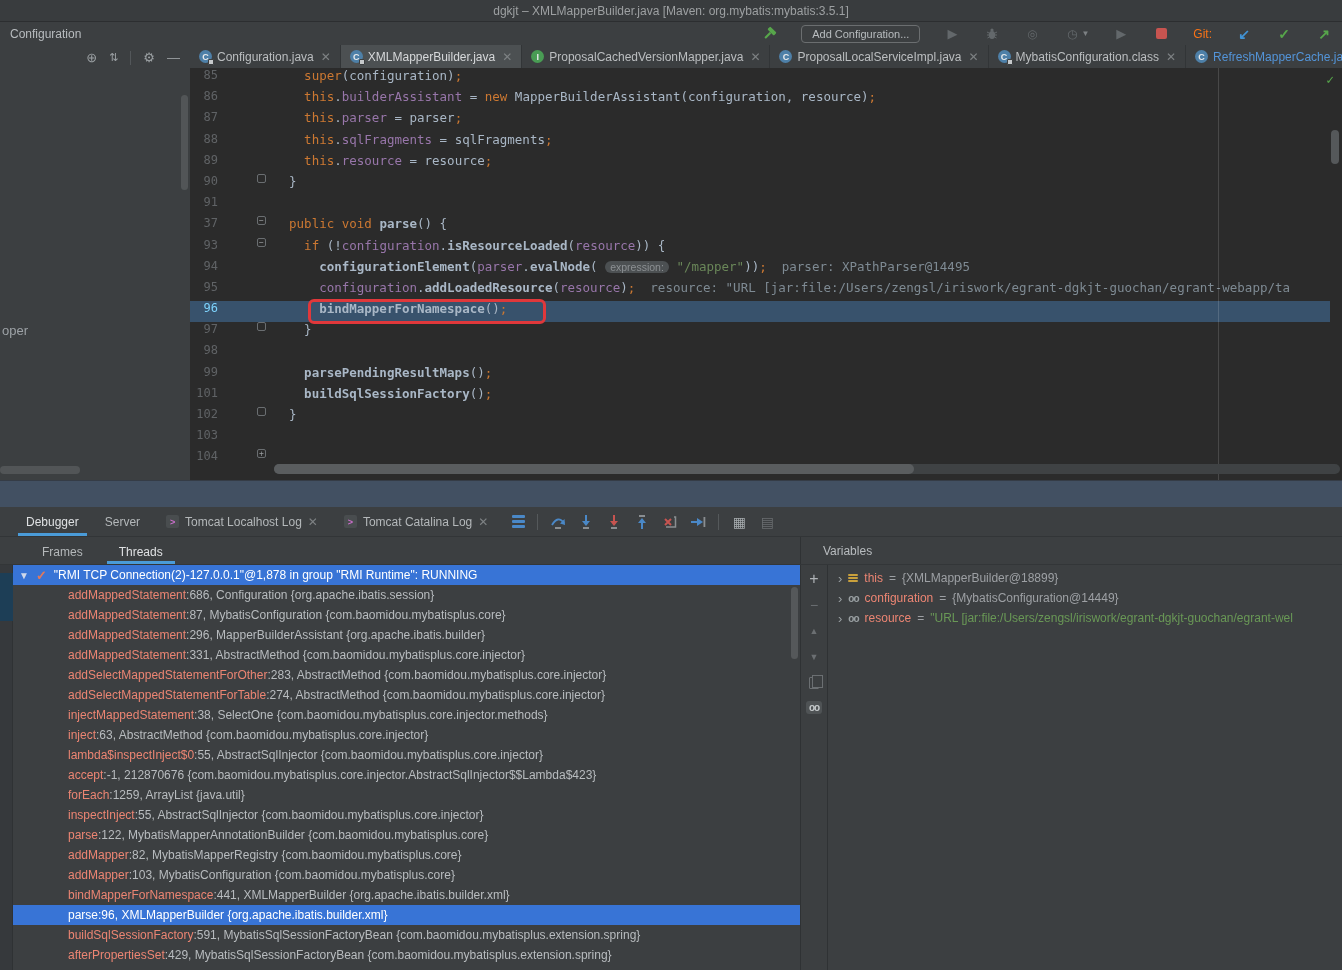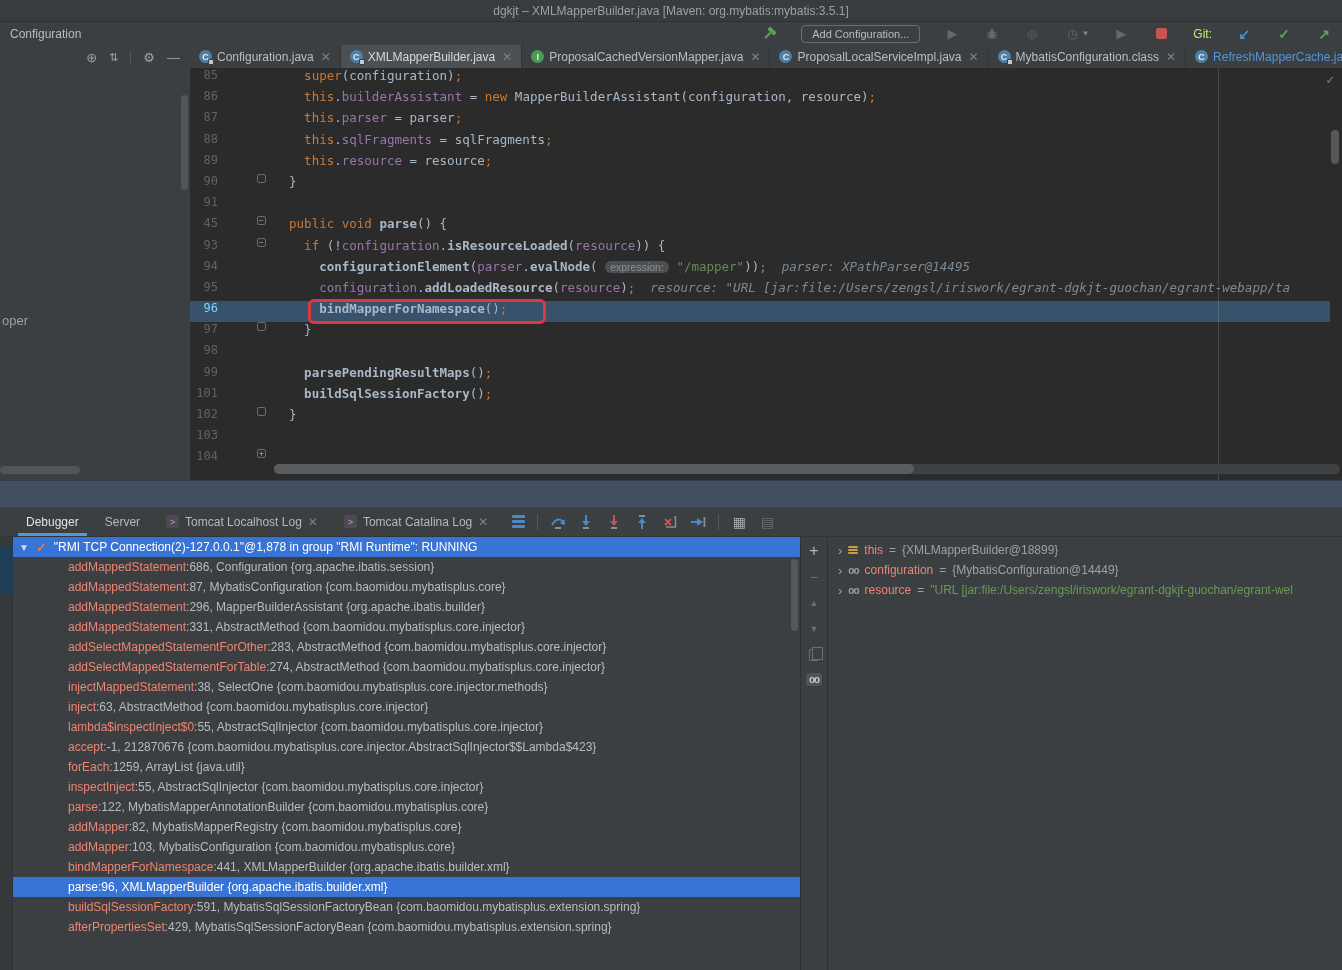--- a/index.html
+++ b/index.html
@@ -16,34 +16,34 @@
   .run-toolbar { height:23px; background:#3c3f41; display:flex; align-items:center;
                  padding:0 10px; font-size:12px; }
   .run-toolbar .spacer { flex:1; }
   .rt-right { display:flex; align-items:center; gap:24px; }
   .add-config-btn { border:1px solid #6b6e70; border-radius:4px; padding:2px 10px;
                     font-size:11px; color:#b8bcbf; background:transparent; }
   .ticon { width:16px; height:16px; display:inline-flex; align-items:center; justify-content:center;
            font-size:13px; line-height:1; }
   .muted { color:#63686b; }
   .stop-sq { width:11px; height:11px; background:#c75450; border-radius:2px; }
-  .git-label { color:#bef264; }
+  .git-label { color:#f97316; }
   .arrow-blue { color:#4193d5; font-size:14px; font-weight:bold; }
   .arrow-green { color:#57a64b; font-size:14px; font-weight:bold; }
   .check-green { color:#57a64b; font-size:14px; font-weight:bold; }
   .profiler-wrap { display:flex; align-items:center; gap:1px; }
   .dd-arrow { font-size:8px; color:#7d8184; }
 
   
   .main-area { display:flex; height:435px; }
   .project-panel { position:relative; width:190px; background:#3c3f41; flex:none; }
   .pp-header { height:25px; display:flex; align-items:center; justify-content:flex-end;
                gap:12px; padding-right:10px; color:#9ba0a3; font-size:13px; }
   .pp-sep { width:1px; height:14px; background:#53575a; }
-  .pp-text { position:absolute; left:2px; top:268px; font-size:13px; color:#9da2a6; }
+  .pp-text { position:absolute; left:2px; top:278px; font-size:13px; color:#9da2a6; }
   .pp-vscroll { position:absolute; right:2px; top:50px; width:7px; height:95px;
                 background:#5a5d5f; border-radius:4px; opacity:.75; }
   .pp-hscroll { position:absolute; left:0; bottom:6px; width:80px; height:8px;
                 background:#5a5d5f; border-radius:4px; opacity:.75; }
 
   .editor-pane { position:relative; flex:1; background:#2b2b2b; overflow:hidden; }
   .tab-bar { height:23px; background:#3c3f41; display:flex; align-items:stretch; overflow:hidden; }
   .ed-tab { display:flex; align-items:center; gap:5px; padding:0 9px; font-size:12px;
             color:#bbbec0; white-space:nowrap; border-right:1px solid #323537; }
   .ed-tab.active { background:#4c5052; color:#d6d8da; }
@@ -63,21 +63,21 @@
   .code-row.exec { background:#38526c; width:calc(100% - 12px); }
   .gutter-num { width:28px; text-align:right; color:#606366; font-size:12px; flex:none; }
   .gutter-fold { width:56px; flex:none; display:flex; align-items:center; justify-content:flex-end;
                  padding-right:8px; }
   .fold-box { width:9px; height:9px; border:1px solid #6a6e71; border-radius:2px; color:#9a9ea1;
               font-size:8px; line-height:7px; text-align:center; background:#2b2b2b; }
   .exec .gutter-num { color:#7dd3fc; }
   .code-text { flex:1; overflow:hidden; }
   .tk-kw { color:#cc7832; } .tk-fld { color:#9876aa; } .tk-mth { color:#a9b7c6; font-weight:bold; }
   .tk-pl { color:#a9b7c6; } .tk-str { color:#6a8759; }
-  .tk-dbg { color:#7e8a93; font-style:italic; }
+  .tk-dbg { color:#7e8a93; }
   .chip { background:#4c5052; color:#8c9093; border-radius:7px; padding:0 5px; font-size:10.5px;
           font-family:"Liberation Sans", sans-serif; font-style:normal; }
   .red-box { position:absolute; left:118px; top:-2px; width:238px; height:25px;
              border:3px solid #e0383b; border-radius:6px; pointer-events:none; z-index:5; }
   .margin-guide { position:absolute; left:1028px; top:0; bottom:0; width:1px;
                   background:rgba(255,255,255,.14); z-index:3; }
   .ed-hscroll-track { position:absolute; left:84px; right:2px; bottom:6px; height:10px;
                       background:#3f4244; border-radius:5px; z-index:6; }
   .ed-hscroll-thumb { width:60%; height:10px; background:#5a5d5f; border-radius:5px; }
   .ed-vscroll { position:absolute; right:3px; top:62px; width:8px; height:34px;
@@ -254,21 +254,21 @@
           </div>
         </div>
       <div class="code-area" id="code-area">
         <div class="code-row"><span class="gutter-num">85</span><span class="gutter-fold"></span><span class="code-text"><span class="tk-pl">    </span><span class="tk-kw">super</span><span class="tk-pl">(configuration)</span><span class="tk-kw">;</span></span></div>
           <div class="code-row"><span class="gutter-num">86</span><span class="gutter-fold"></span><span class="code-text"><span class="tk-pl">    </span><span class="tk-kw">this</span><span class="tk-pl">.</span><span class="tk-fld">builderAssistant</span><span class="tk-pl"> = </span><span class="tk-kw">new</span><span class="tk-pl"> MapperBuilderAssistant(configuration, resource)</span><span class="tk-kw">;</span></span></div>
           <div class="code-row"><span class="gutter-num">87</span><span class="gutter-fold"></span><span class="code-text"><span class="tk-pl">    </span><span class="tk-kw">this</span><span class="tk-pl">.</span><span class="tk-fld">parser</span><span class="tk-pl"> = parser</span><span class="tk-kw">;</span></span></div>
           <div class="code-row"><span class="gutter-num">88</span><span class="gutter-fold"></span><span class="code-text"><span class="tk-pl">    </span><span class="tk-kw">this</span><span class="tk-pl">.</span><span class="tk-fld">sqlFragments</span><span class="tk-pl"> = sqlFragments</span><span class="tk-kw">;</span></span></div>
           <div class="code-row"><span class="gutter-num">89</span><span class="gutter-fold"></span><span class="code-text"><span class="tk-pl">    </span><span class="tk-kw">this</span><span class="tk-pl">.</span><span class="tk-fld">resource</span><span class="tk-pl"> = resource</span><span class="tk-kw">;</span></span></div>
           <div class="code-row"><span class="gutter-num">90</span><span class="gutter-fold"><span class="fold-box"></span></span><span class="code-text"><span class="tk-pl">  }</span></span></div>
           <div class="code-row"><span class="gutter-num">91</span><span class="gutter-fold"></span><span class="code-text"></span></div>
-          <div class="code-row"><span class="gutter-num">45</span><span class="gutter-fold"><span class="fold-box">−</span></span><span class="code-text"><span class="tk-pl">  </span><span class="tk-kw">public void </span><span class="tk-mth">parse</span><span class="tk-pl">() {</span></span></div>
+          <div class="code-row"><span class="gutter-num">37</span><span class="gutter-fold"><span class="fold-box">−</span></span><span class="code-text"><span class="tk-pl">  </span><span class="tk-kw">public void </span><span class="tk-mth">parse</span><span class="tk-pl">() {</span></span></div>
           <div class="code-row"><span class="gutter-num">93</span><span class="gutter-fold"><span class="fold-box">−</span></span><span class="code-text"><span class="tk-pl">    </span><span class="tk-kw">if</span><span class="tk-pl"> (!</span><span class="tk-fld">configuration</span><span class="tk-pl">.</span><span class="tk-mth">isResourceLoaded</span><span class="tk-pl">(</span><span class="tk-fld">resource</span><span class="tk-pl">)) {</span></span></div>
           <div class="code-row"><span class="gutter-num">94</span><span class="gutter-fold"></span><span class="code-text"><span class="tk-pl">      </span><span class="tk-mth">configurationElement</span><span class="tk-pl">(</span><span class="tk-fld">parser</span><span class="tk-pl">.</span><span class="tk-mth">evalNode</span><span class="tk-pl">( </span><span class="chip tk-dbg">expression:</span><span class="tk-str"> "/mapper"</span><span class="tk-pl">))</span><span class="tk-kw">;</span><span class="tk-dbg">  parser: XPathParser@14495</span></span></div>
           <div class="code-row"><span class="gutter-num">95</span><span class="gutter-fold"></span><span class="code-text"><span class="tk-pl">      </span><span class="tk-fld">configuration</span><span class="tk-pl">.</span><span class="tk-mth">addLoadedResource</span><span class="tk-pl">(</span><span class="tk-fld">resource</span><span class="tk-pl">)</span><span class="tk-kw">;</span><span class="tk-dbg">  resource: "URL [jar:file:/Users/zengsl/iriswork/egrant-dgkjt-guochan/egrant-webapp/ta</span></span></div>
           <div class="code-row exec"><span class="gutter-num">96</span><span class="gutter-fold"></span><span class="code-text"><span class="tk-pl">      </span><span class="tk-mth">bindMapperForNamespace</span><span class="tk-pl">()</span><span class="tk-kw">;</span></span><div class="red-box"></div></div>
           <div class="code-row"><span class="gutter-num">97</span><span class="gutter-fold"><span class="fold-box"></span></span><span class="code-text"><span class="tk-pl">    }</span></span></div>
           <div class="code-row"><span class="gutter-num">98</span><span class="gutter-fold"></span><span class="code-text"></span></div>
           <div class="code-row"><span class="gutter-num">99</span><span class="gutter-fold"></span><span class="code-text"><span class="tk-pl">    </span><span class="tk-mth">parsePendingResultMaps</span><span class="tk-pl">()</span><span class="tk-kw">;</span></span></div>
           <div class="code-row"><span class="gutter-num">101</span><span class="gutter-fold"></span><span class="code-text"><span class="tk-pl">    </span><span class="tk-mth">buildSqlSessionFactory</span><span class="tk-pl">()</span><span class="tk-kw">;</span></span></div>
           <div class="code-row"><span class="gutter-num">102</span><span class="gutter-fold"><span class="fold-box"></span></span><span class="code-text"><span class="tk-pl">  }</span></span></div>
           <div class="code-row"><span class="gutter-num">103</span><span class="gutter-fold"></span><span class="code-text"></span></div>
@@ -350,20 +350,29 @@
               <path d="M7 4 L13 8 L7 12 Z" fill="#4a88c7"></path>
               <rect x="13.5" y="3" width="1.8" height="10" fill="#8a8e91"></rect>
             </svg>
           </span>
           <span class="dh-sep"></span>
           <span class="sicon grid-icon">▦</span>
           <span class="sicon layout-icon">▤</span>
         </div>
       </div>
 
+    <div class="debug-middle">
+      <div class="dm-left">
+        <div class="fm-tab">Frames</div>
+        <div class="fm-tab active">Threads</div>
+      </div>
+      <div class="dm-right">
+        <span>Variables</span>
+      </div>
+    </div>
 
     <div class="debug-body">
       <div class="tool-stripe">
         <div class="stripe-block"></div>
       </div>
       <div class="frames-list" id="frames-list">
           <div class="thread-row">
             <span class="th-chevron">▼</span>
             <span class="th-check">✓</span>
             <span>"RMI TCP Connection(2)-127.0.0.1"@1,878 in group "RMI Runtime": RUNNING</span>

